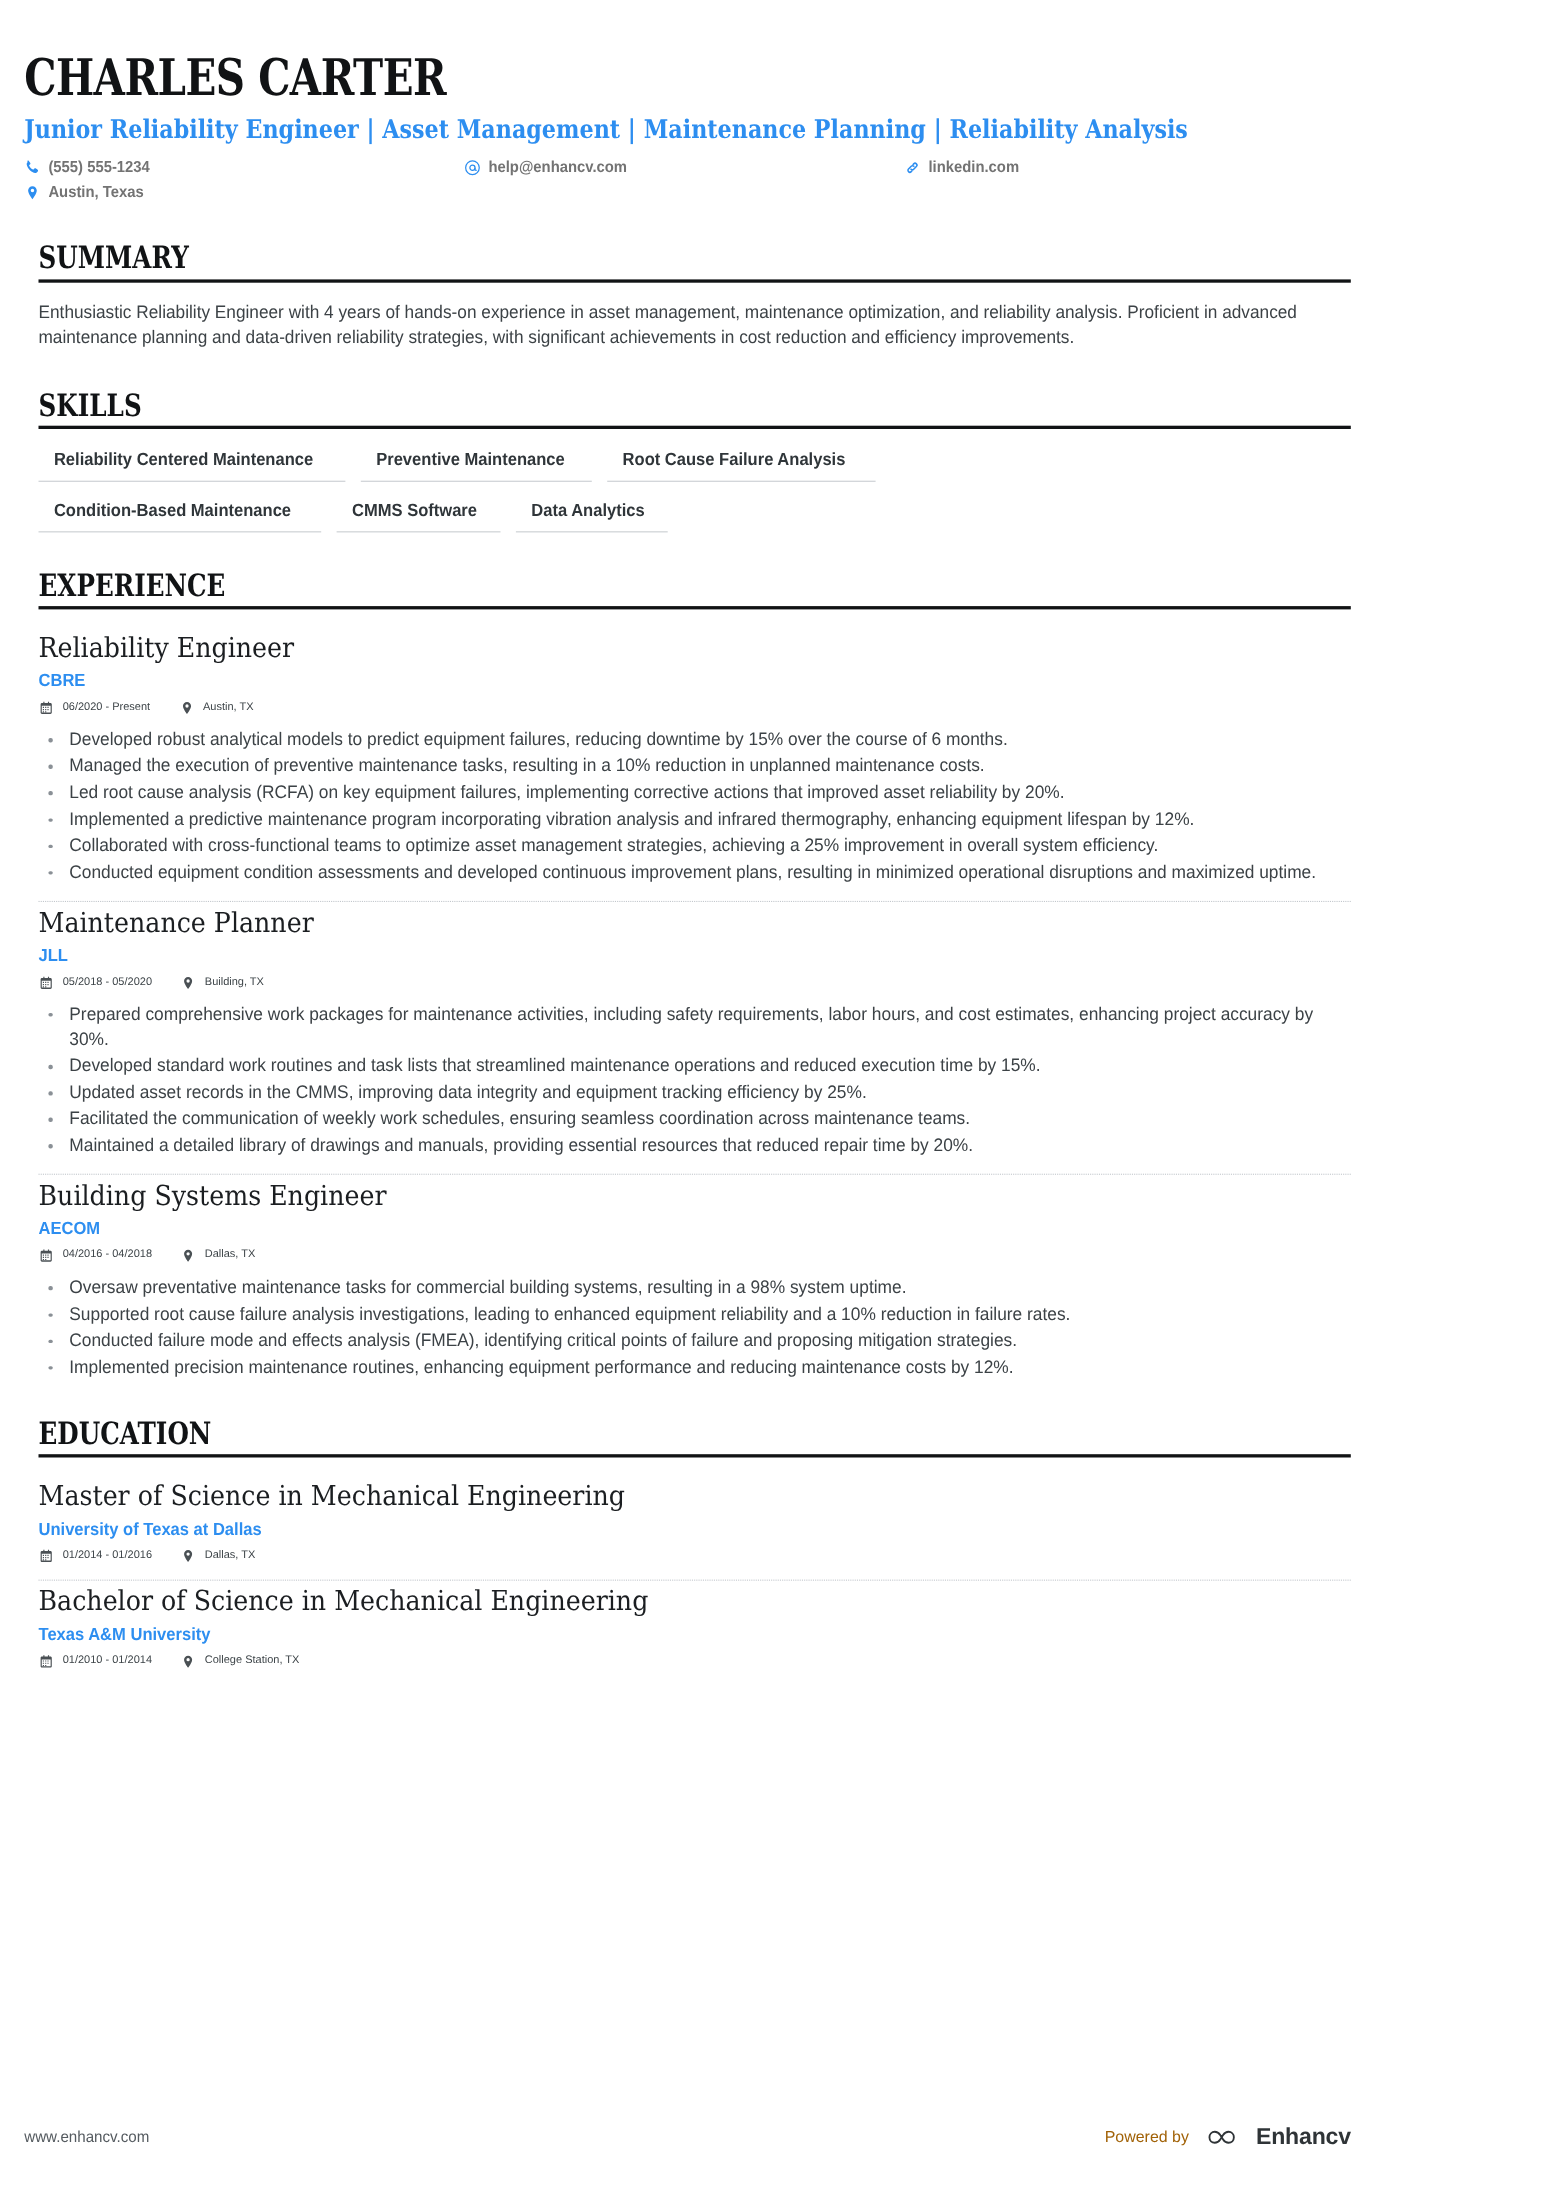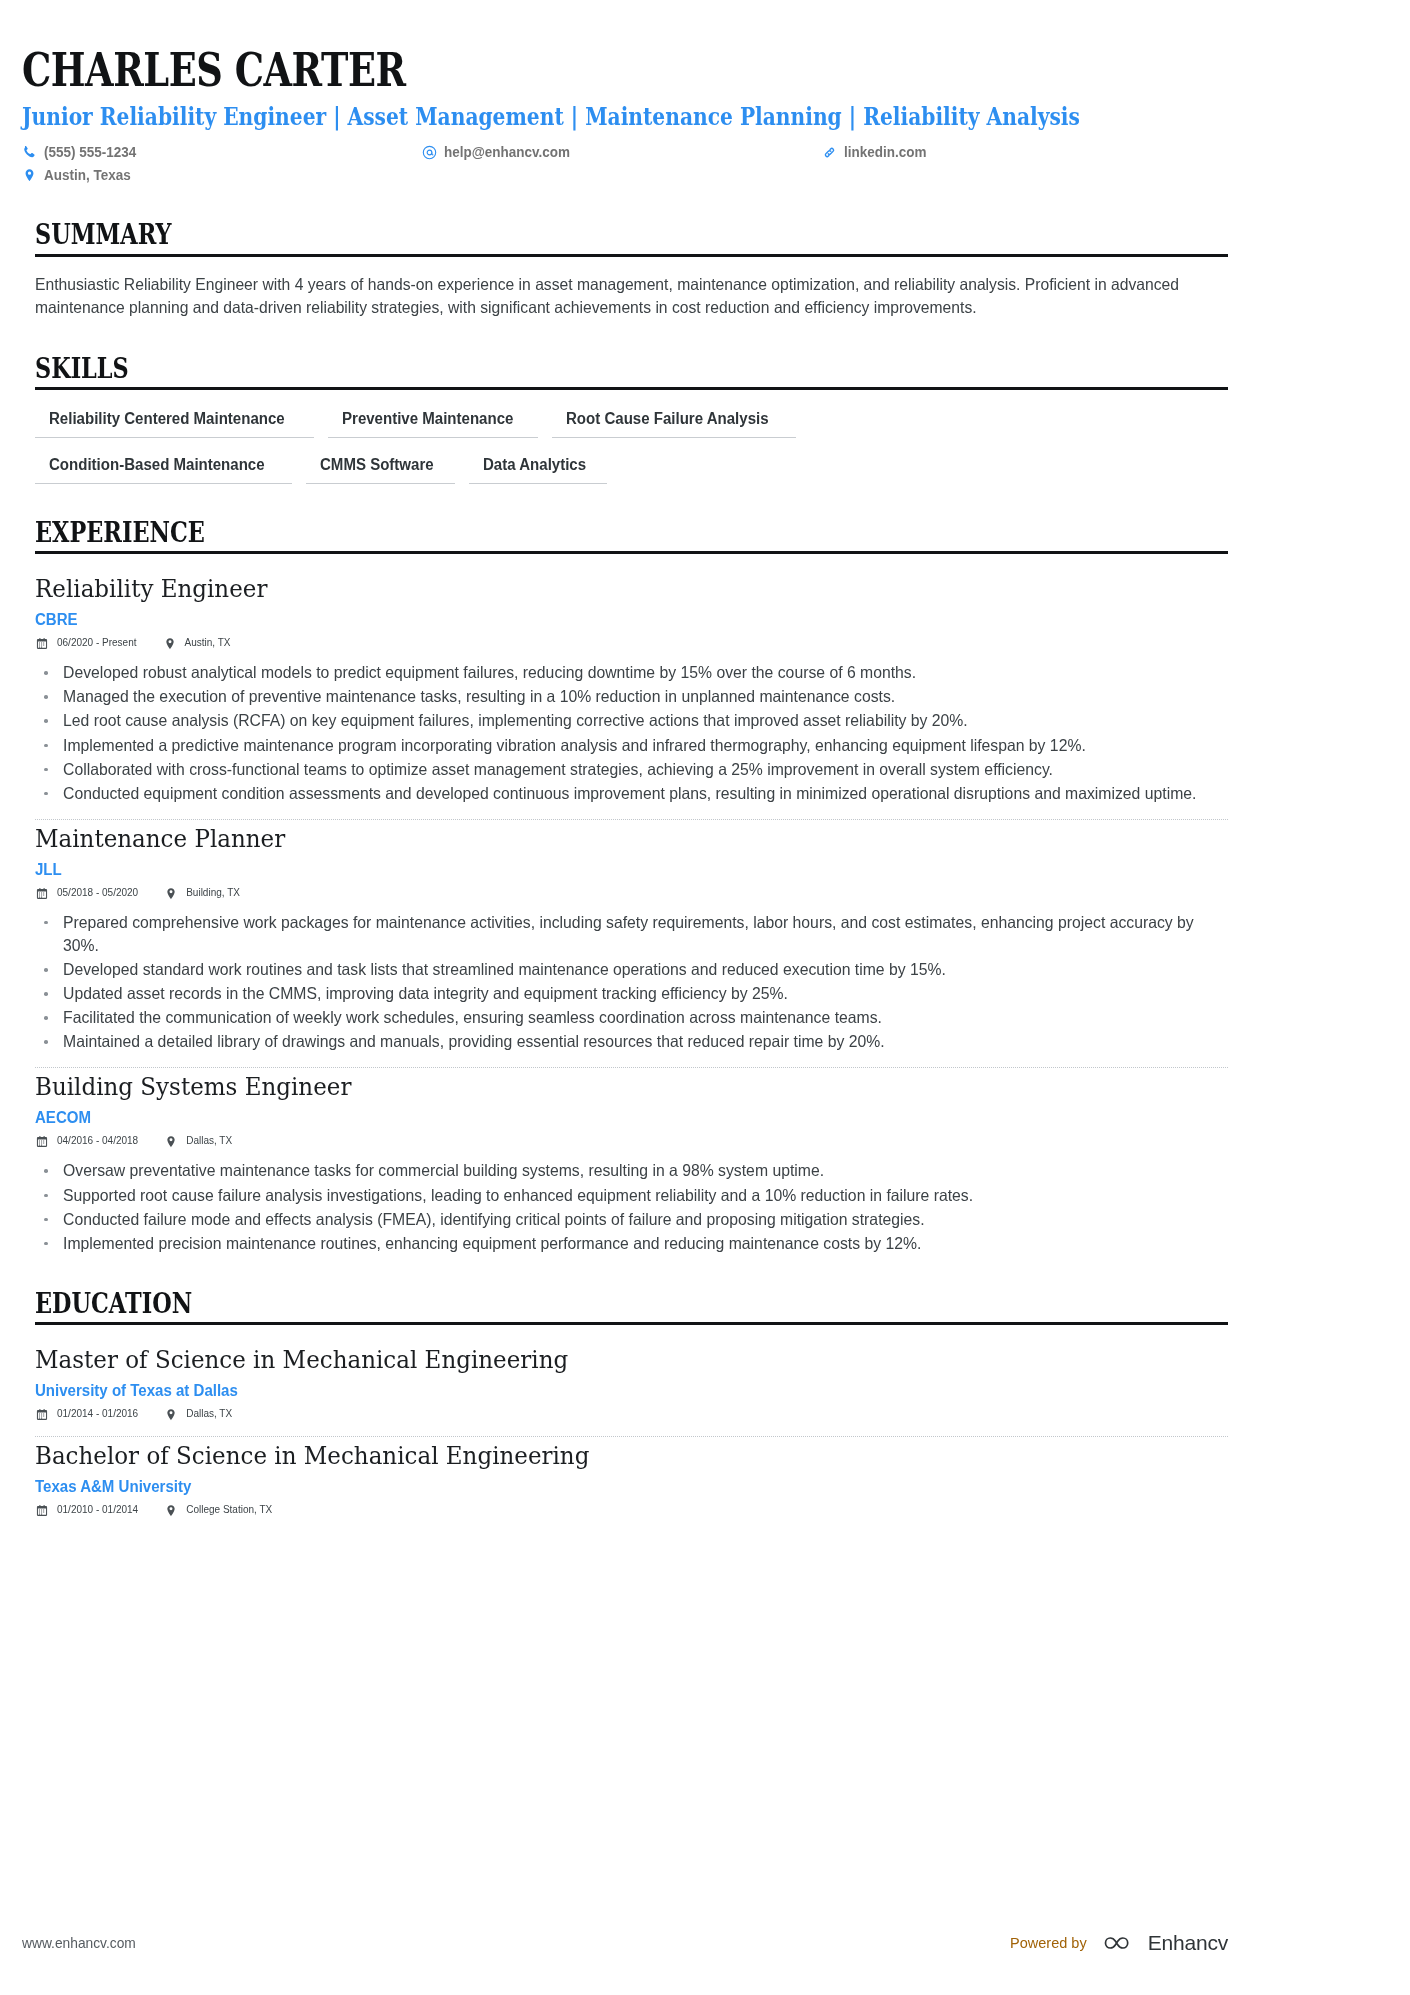--- a/index.html
+++ b/index.html
@@ -227,21 +227,21 @@
   }
   .footer-brand {
     display: flex;
     align-items: center;
     gap: 12px;
   }
   .powered-by {
     font-size: 14.5px;
     color: #a16207;
   }
-  .brand-logo { display: flex; align-items: flex-start; gap: 9px; }
+  .brand-logo { display: flex; align-items: flex-start; gap: 9px; font-weight: bold; }
   .brand-name {
     font-size: 21px;
     color: #2f3437;
     letter-spacing: -0.2px;
   }
   .edge-bar {
     position: absolute;
     top: 0; left: 0;
     width: 100%;
     height: 9px;

